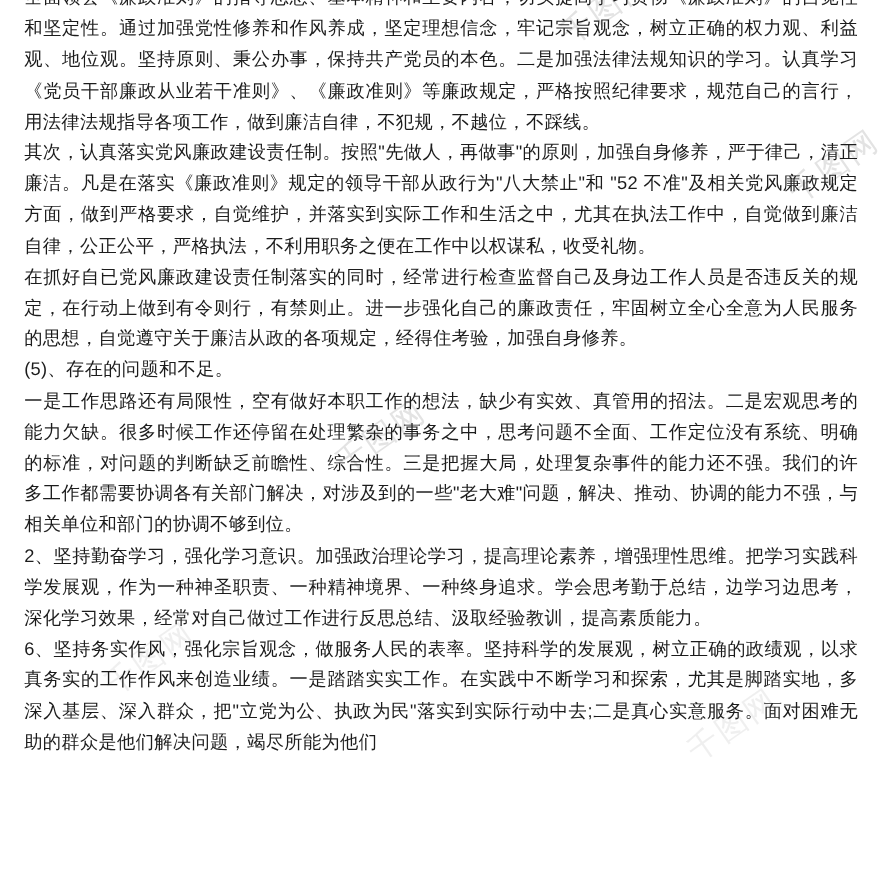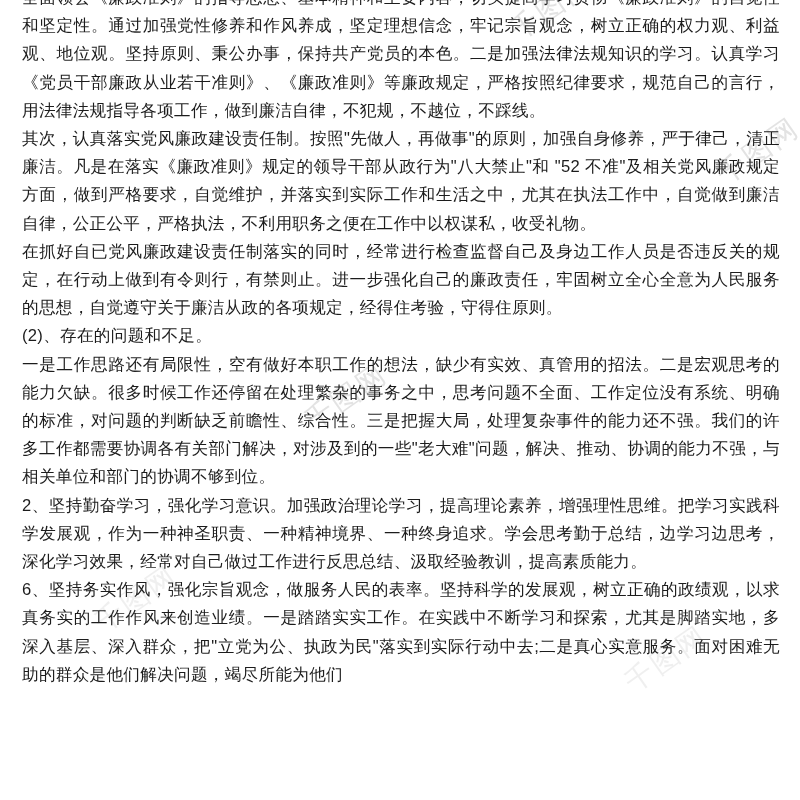--- a/index.html
+++ b/index.html
@@ -61,20 +61,20 @@
     <span class="wm" style="left:505px; top:-12px;">千图网</span>
     <span class="wm" style="left:712px; top:132px;">千图网</span>
     <span class="wm" style="left:300px; top:378px;">千图网</span>
     <span class="wm faint" style="left:90px; top:580px;">千图网</span>
     <span class="wm faint" style="left:620px; top:640px;">千图网</span>
   </div>
 
   <div class="content">
     <p>全面领会《廉政准则》的指导思想、基本精神和主要内容，切实提高学习贯彻《廉政准则》的自觉性和坚定性。通过加强党性修养和作风养成，坚定理想信念，牢记宗旨观念，树立正确的权力观、利益观、地位观。坚持原则、秉公办事，保持共产党员的本色。二是加强法律法规知识的学习。认真学习《党员干部廉政从业若干准则》、《廉政准则》等廉政规定，严格按照纪律要求，规范自己的言行，用法律法规指导各项工作，做到廉洁自律，不犯规，不越位，不踩线。</p>
     <p>其次，认真落实党风廉政建设责任制。按照"先做人，再做事"的原则，加强自身修养，严于律己，清正廉洁。凡是在落实《廉政准则》规定的领导干部从政行为"八大禁止"和 "52 不准"及相关党风廉政规定方面，做到严格要求，自觉维护，并落实到实际工作和生活之中，尤其在执法工作中，自觉做到廉洁自律，公正公平，严格执法，不利用职务之便在工作中以权谋私，收受礼物。</p>
-    <p>在抓好自已党风廉政建设责任制落实的同时，经常进行检查监督自己及身边工作人员是否违反关的规定，在行动上做到有令则行，有禁则止。进一步强化自己的廉政责任，牢固树立全心全意为人民服务的思想，自觉遵守关于廉洁从政的各项规定，经得住考验，守得住原则。</p>
-    <p>(2)、存在的问题和不足。</p>
+    <p>在抓好自已党风廉政建设责任制落实的同时，经常进行检查监督自己及身边工作人员是否违反关的规定，在行动上做到有令则行，有禁则止。进一步强化自己的廉政责任，牢固树立全心全意为人民服务的思想，自觉遵守关于廉洁从政的各项规定，经得住考验，加强自身修养。</p>
+    <p>(5)、存在的问题和不足。</p>
     <p>一是工作思路还有局限性，空有做好本职工作的想法，缺少有实效、真管用的招法。二是宏观思考的能力欠缺。很多时候工作还停留在处理繁杂的事务之中，思考问题不全面、工作定位没有系统、明确的标准，对问题的判断缺乏前瞻性、综合性。三是把握大局，处理复杂事件的能力还不强。我们的许多工作都需要协调各有关部门解决，对涉及到的一些"老大难"问题，解决、推动、协调的能力不强，与相关单位和部门的协调不够到位。</p>
     <p>2、坚持勤奋学习，强化学习意识。加强政治理论学习，提高理论素养，增强理性思维。把学习实践科学发展观，作为一种神圣职责、一种精神境界、一种终身追求。学会思考勤于总结，边学习边思考，深化学习效果，经常对自己做过工作进行反思总结、汲取经验教训，提高素质能力。</p>
     <p>6、坚持务实作风，强化宗旨观念，做服务人民的表率。坚持科学的发展观，树立正确的政绩观，以求真务实的工作作风来创造业绩。一是踏踏实实工作。在实践中不断学习和探索，尤其是脚踏实地，多深入基层、深入群众，把"立党为公、执政为民"落实到实际行动中去;二是真心实意服务。面对困难无助的群众是他们解决问题，竭尽所能为他们</p>
   </div>
 
 </div>
 
 </body></html>

